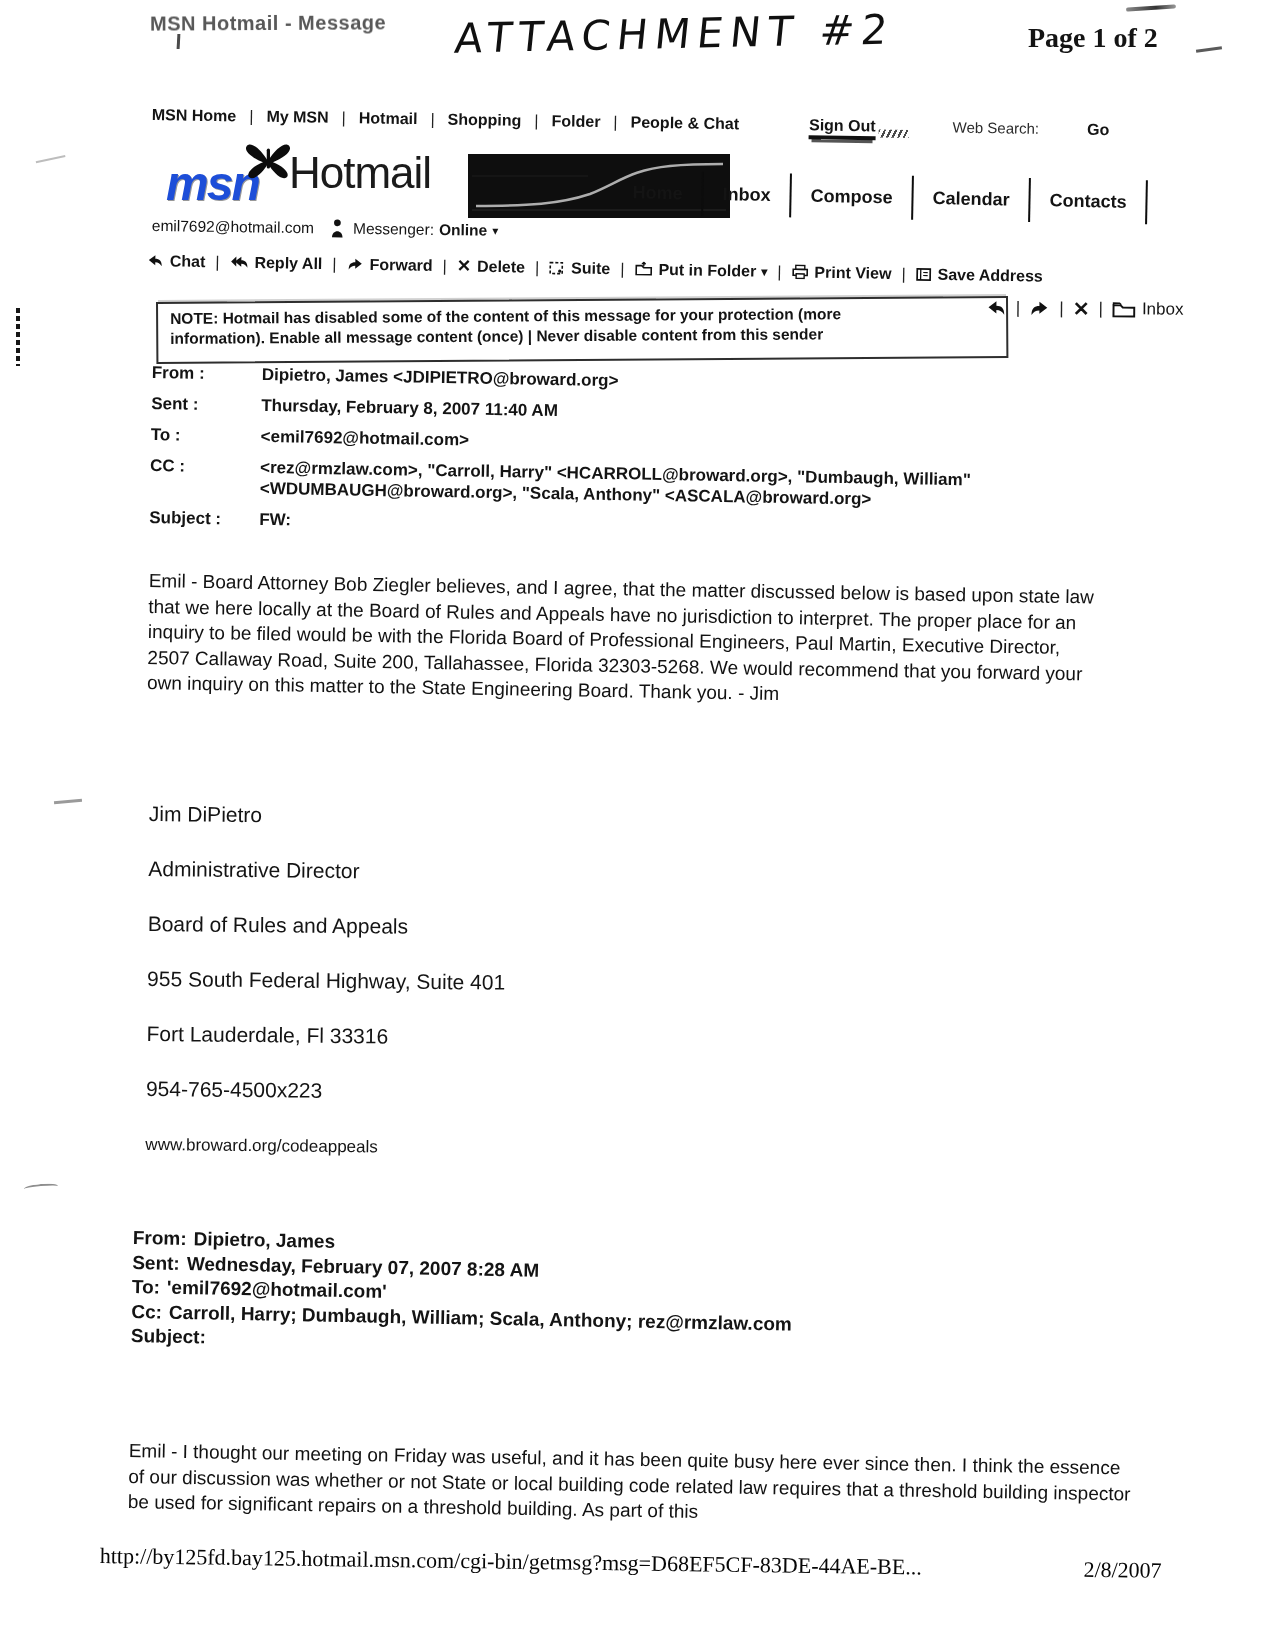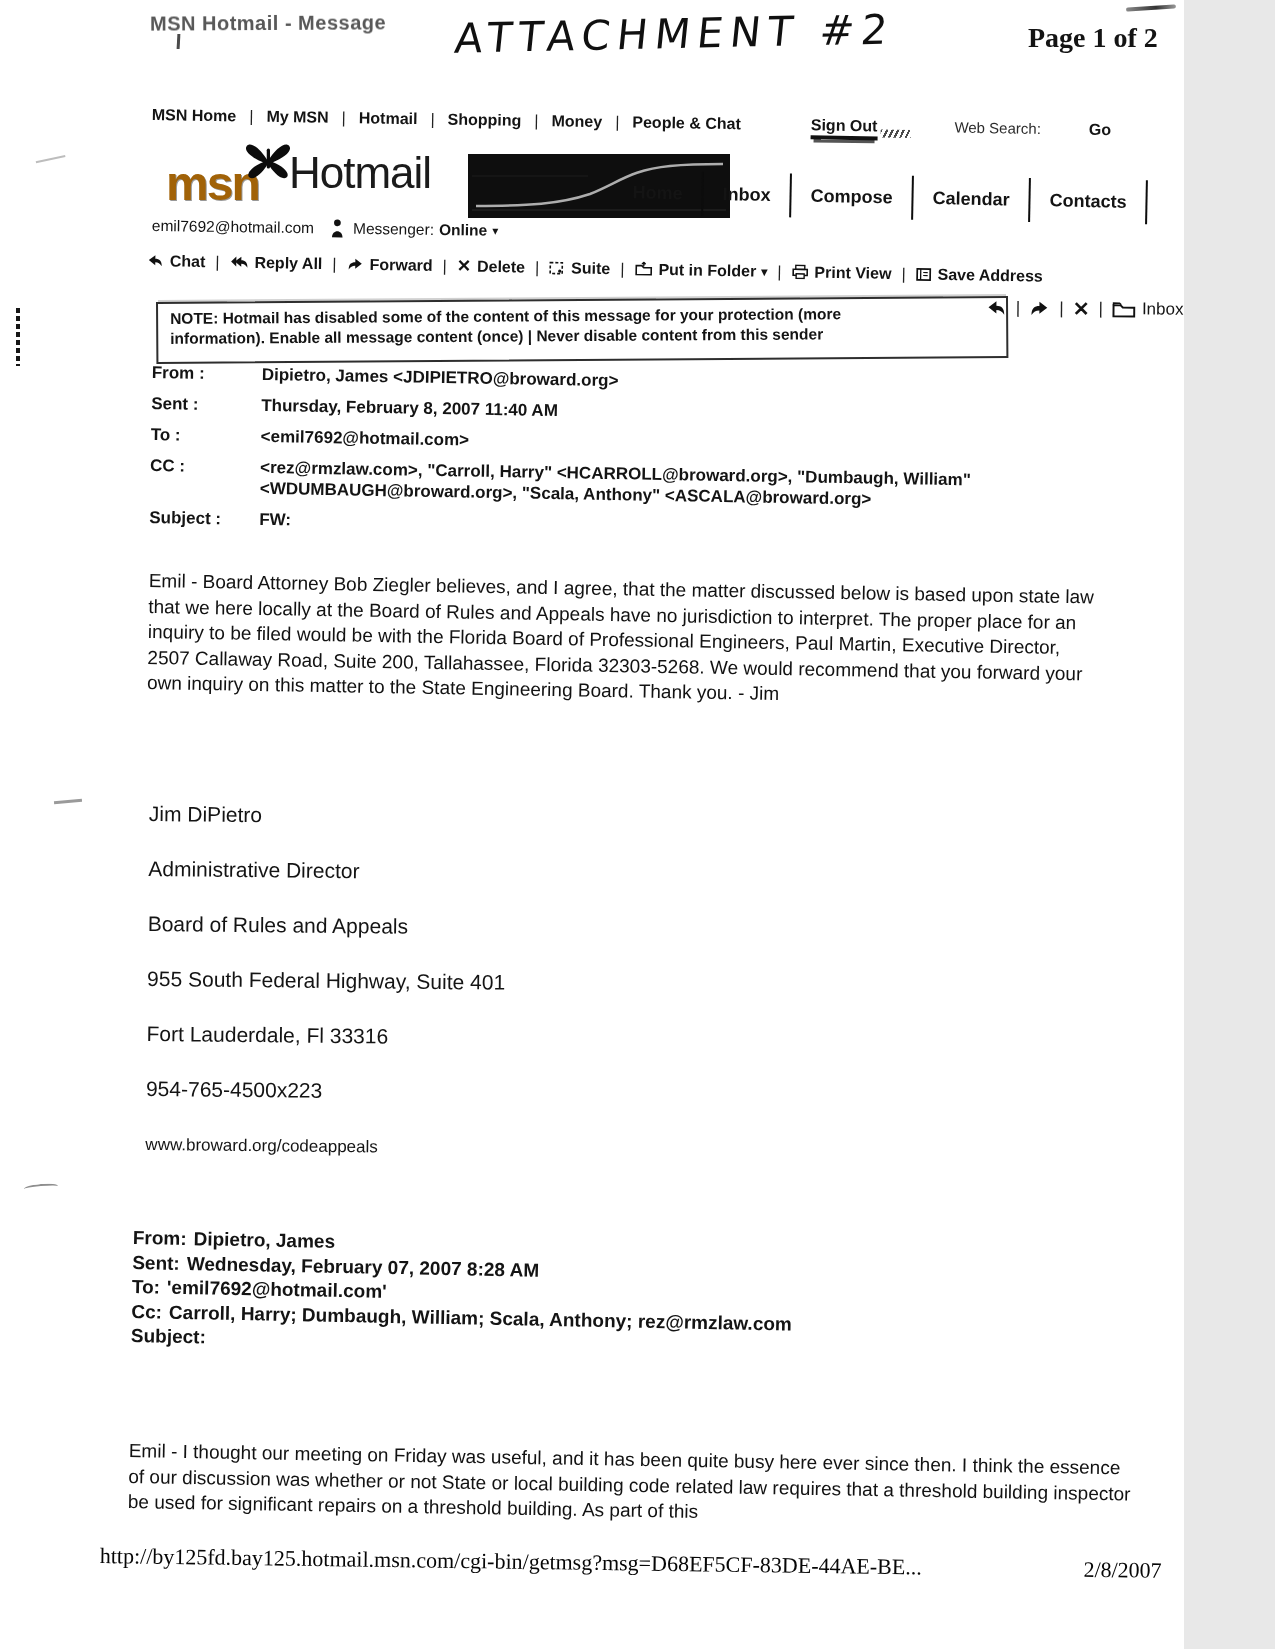--- a/index.html
+++ b/index.html
@@ -1,16 +1,16 @@
 <!DOCTYPE html>
 <html><head>
 <meta charset="utf-8">
 <style>
   html,body{margin:0;padding:0;background:#e8e8e8;}
-  .page{position:relative;width:1184px;height:1649px;background:#ffffff;overflow:hidden;
+  .page{position:relative;width:1275px;height:1649px;background:#ffffff;overflow:hidden;
         font-family:"Liberation Sans",sans-serif;color:#141414;}
   .abs{position:absolute;}
 
   
   .print-title{left:150px;top:12px;font-size:20px;font-weight:700;color:#585858;
                letter-spacing:.5px;filter:blur(.5px);transform:rotate(-.3deg);}
   .attachment{left:455px;top:10px;font-size:41px;font-family:"DejaVu Sans",sans-serif;
               letter-spacing:7px;transform:rotate(-1.2deg) skewX(-7deg);color:#101010;}
   .page-num{left:1028px;top:22px;font-size:28px;font-family:"Liberation Serif",serif;font-weight:700;}
 
@@ -21,22 +21,22 @@
   .nav-sep{margin-right:13px;font-weight:400;color:#222;}
   .signout{margin-left:57px;border-bottom:4px solid #111;padding-bottom:1px;
            box-shadow:0 6px 0 -3px #555;}
   .scribble{display:inline-block;width:30px;height:8px;margin-left:3px;align-self:flex-end;
             background:repeating-linear-gradient(115deg,#4a4a4a 0 2px,transparent 2px 5px);
             transform:translateY(-3px);}
   .websearch{margin-left:44px;font-weight:400;font-size:15px;color:#2b2b2b;}
   .go{margin-left:48px;}
 
   
-  .msn-logo{left:166px;top:156px;font-size:48px;font-weight:700;
-            letter-spacing:-2px;color:#a16207;text-shadow:1px 1px 0 #989898;}
+  .msn-logo{left:166px;top:156px;font-size:48px;font-weight:700;font-style:italic;
+            letter-spacing:-2px;color:#1d4ed8;text-shadow:1px 1px 0 #989898;}
   .butterfly{left:243px;top:138px;}
   .hotmail{left:289px;top:148px;font-size:44px;letter-spacing:-1px;color:#1b1b1b;}
   .adbox{left:468px;top:154px;width:262px;height:64px;background:#0e0e0e;}
   .tabs{left:614px;top:170px;display:flex;align-items:center;font-size:18px;font-weight:700;
         transform:rotate(1.1deg);transform-origin:left top;}
   .tab{padding:0 19px;cursor:pointer;}
   .tab-sep{width:2px;height:44px;background:#0c0c0c;}
   .account{left:152px;top:216px;display:flex;align-items:center;font-size:15.5px;
            transform:rotate(.8deg);transform-origin:left top;}
   .account .email{margin-right:16px;}
@@ -113,21 +113,21 @@
 
   <div class="abs nav-row">
     <span class="nav-item">MSN Home</span>
     <span class="nav-sep">|</span>
     <span class="nav-item">My MSN</span>
     <span class="nav-sep">|</span>
     <span class="nav-item">Hotmail</span>
     <span class="nav-sep">|</span>
     <span class="nav-item">Shopping</span>
     <span class="nav-sep">|</span>
-    <span class="nav-item">Money</span>
+    <span class="nav-item">Folder</span>
     <span class="nav-sep">|</span>
     <span class="nav-item">People &amp; Chat</span>
     <span class="signout">Sign Out</span>
     <span class="scribble"></span>
     <span class="websearch">Web Search:</span>
     <span class="nav-item go">Go</span>
   </div>
 
   <div class="abs msn-logo">msn</div>
   <span class="abs butterfly">

